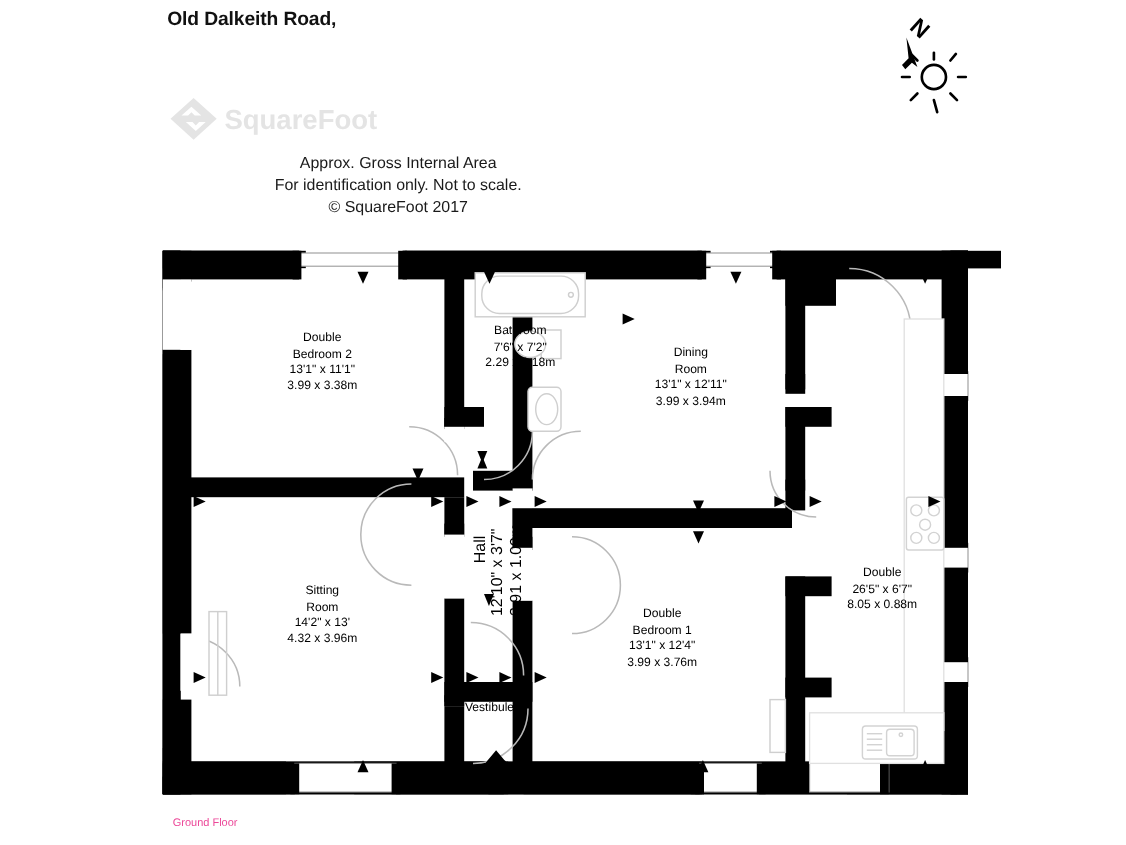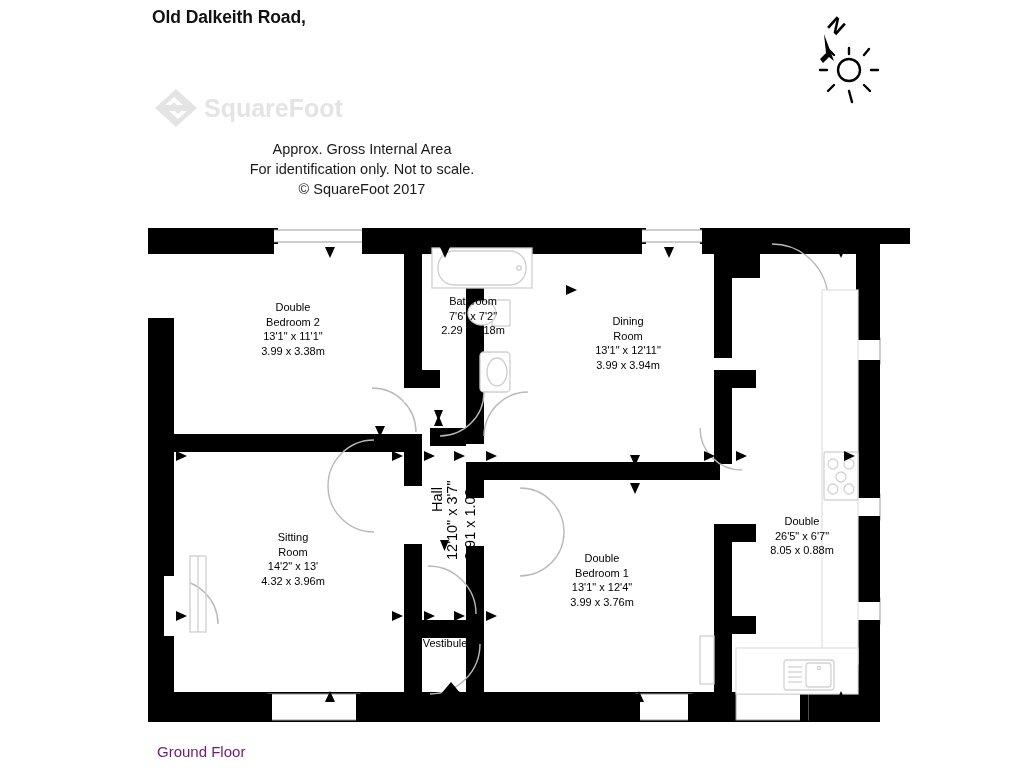--- a/index.html
+++ b/index.html
@@ -15,21 +15,21 @@
   #brand-logo{position:absolute;left:152px;top:86px;width:200px;height:44px;}
   #brand-logo svg{display:block;}
   #meta-block{position:absolute;left:152px;top:140px;width:420px;font-size:14.5px;line-height:1.37;color:#1a1a1a;text-align:center;}
   #meta-block div{white-space:nowrap;}
 
   
   #compass{position:absolute;left:800px;top:4px;width:100px;height:110px;}
 
   
   #floorplan{position:absolute;left:0;top:0;width:1024px;height:768px;}
-  #floor-label{position:absolute;left:157px;top:743px;font-size:15px;color:#701a75;}
+  #floor-label{position:absolute;left:157px;top:743px;font-size:10px;color:#ec4899;}
 
   .rm-label{position:absolute;text-align:center;font-size:11px;line-height:1.33;color:#000;white-space:nowrap;}
   .rm-label .ln{display:block;}
   .rot-label{position:absolute;font-size:14.5px;line-height:1.3;color:#000;white-space:nowrap;
              transform-origin:0 0;}
 </style>
 </head>
 <body>
 
 <div id="header-block">

